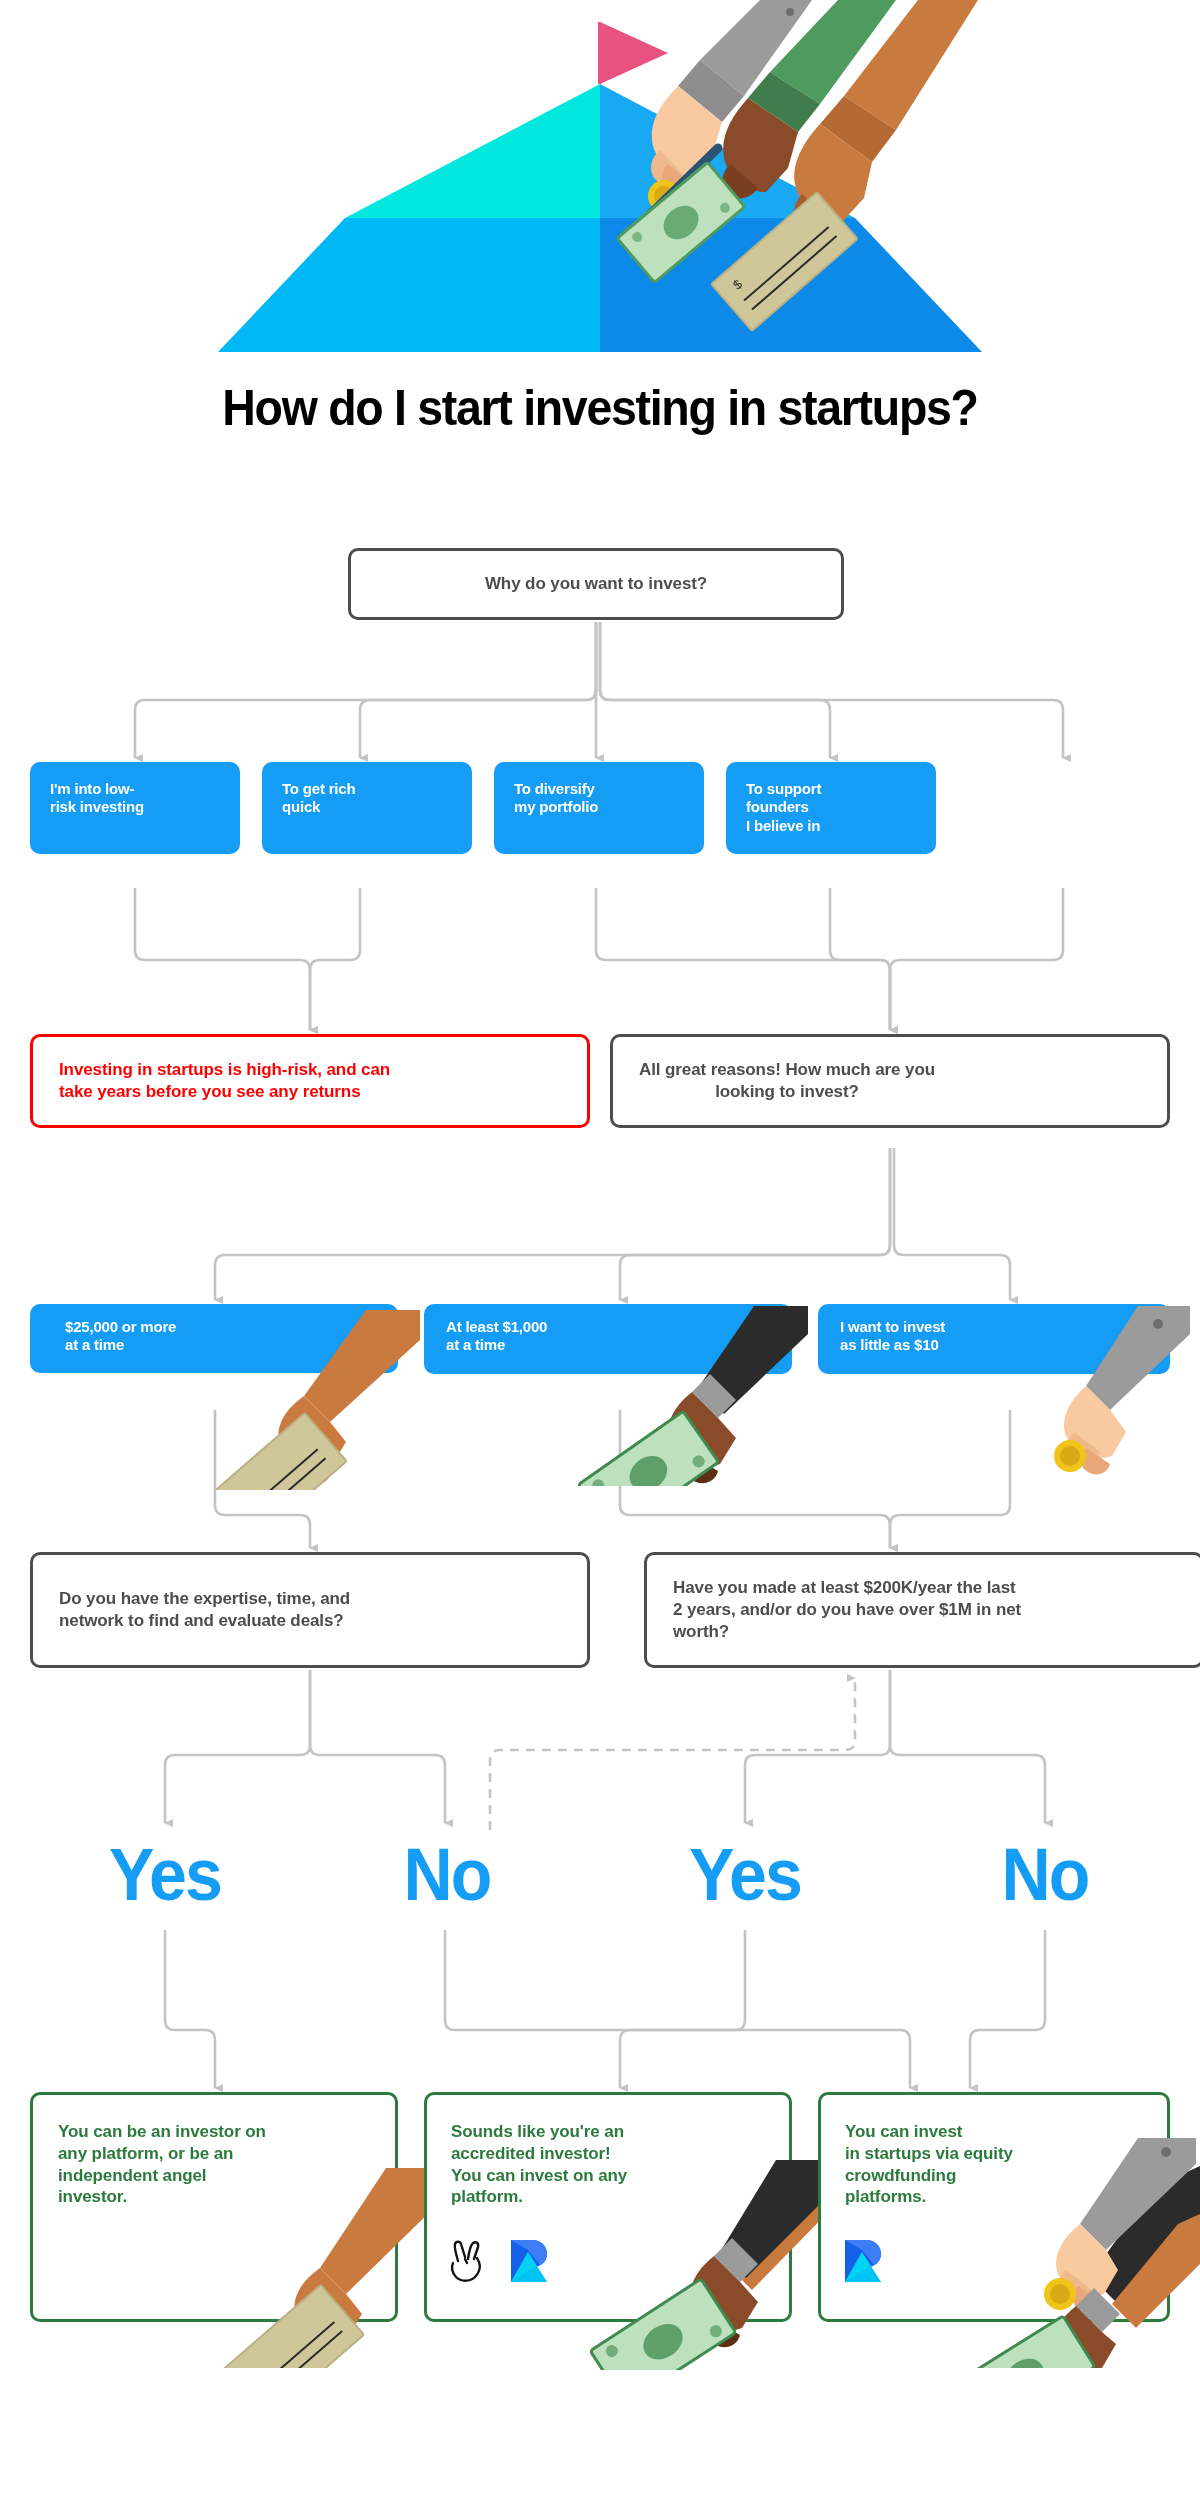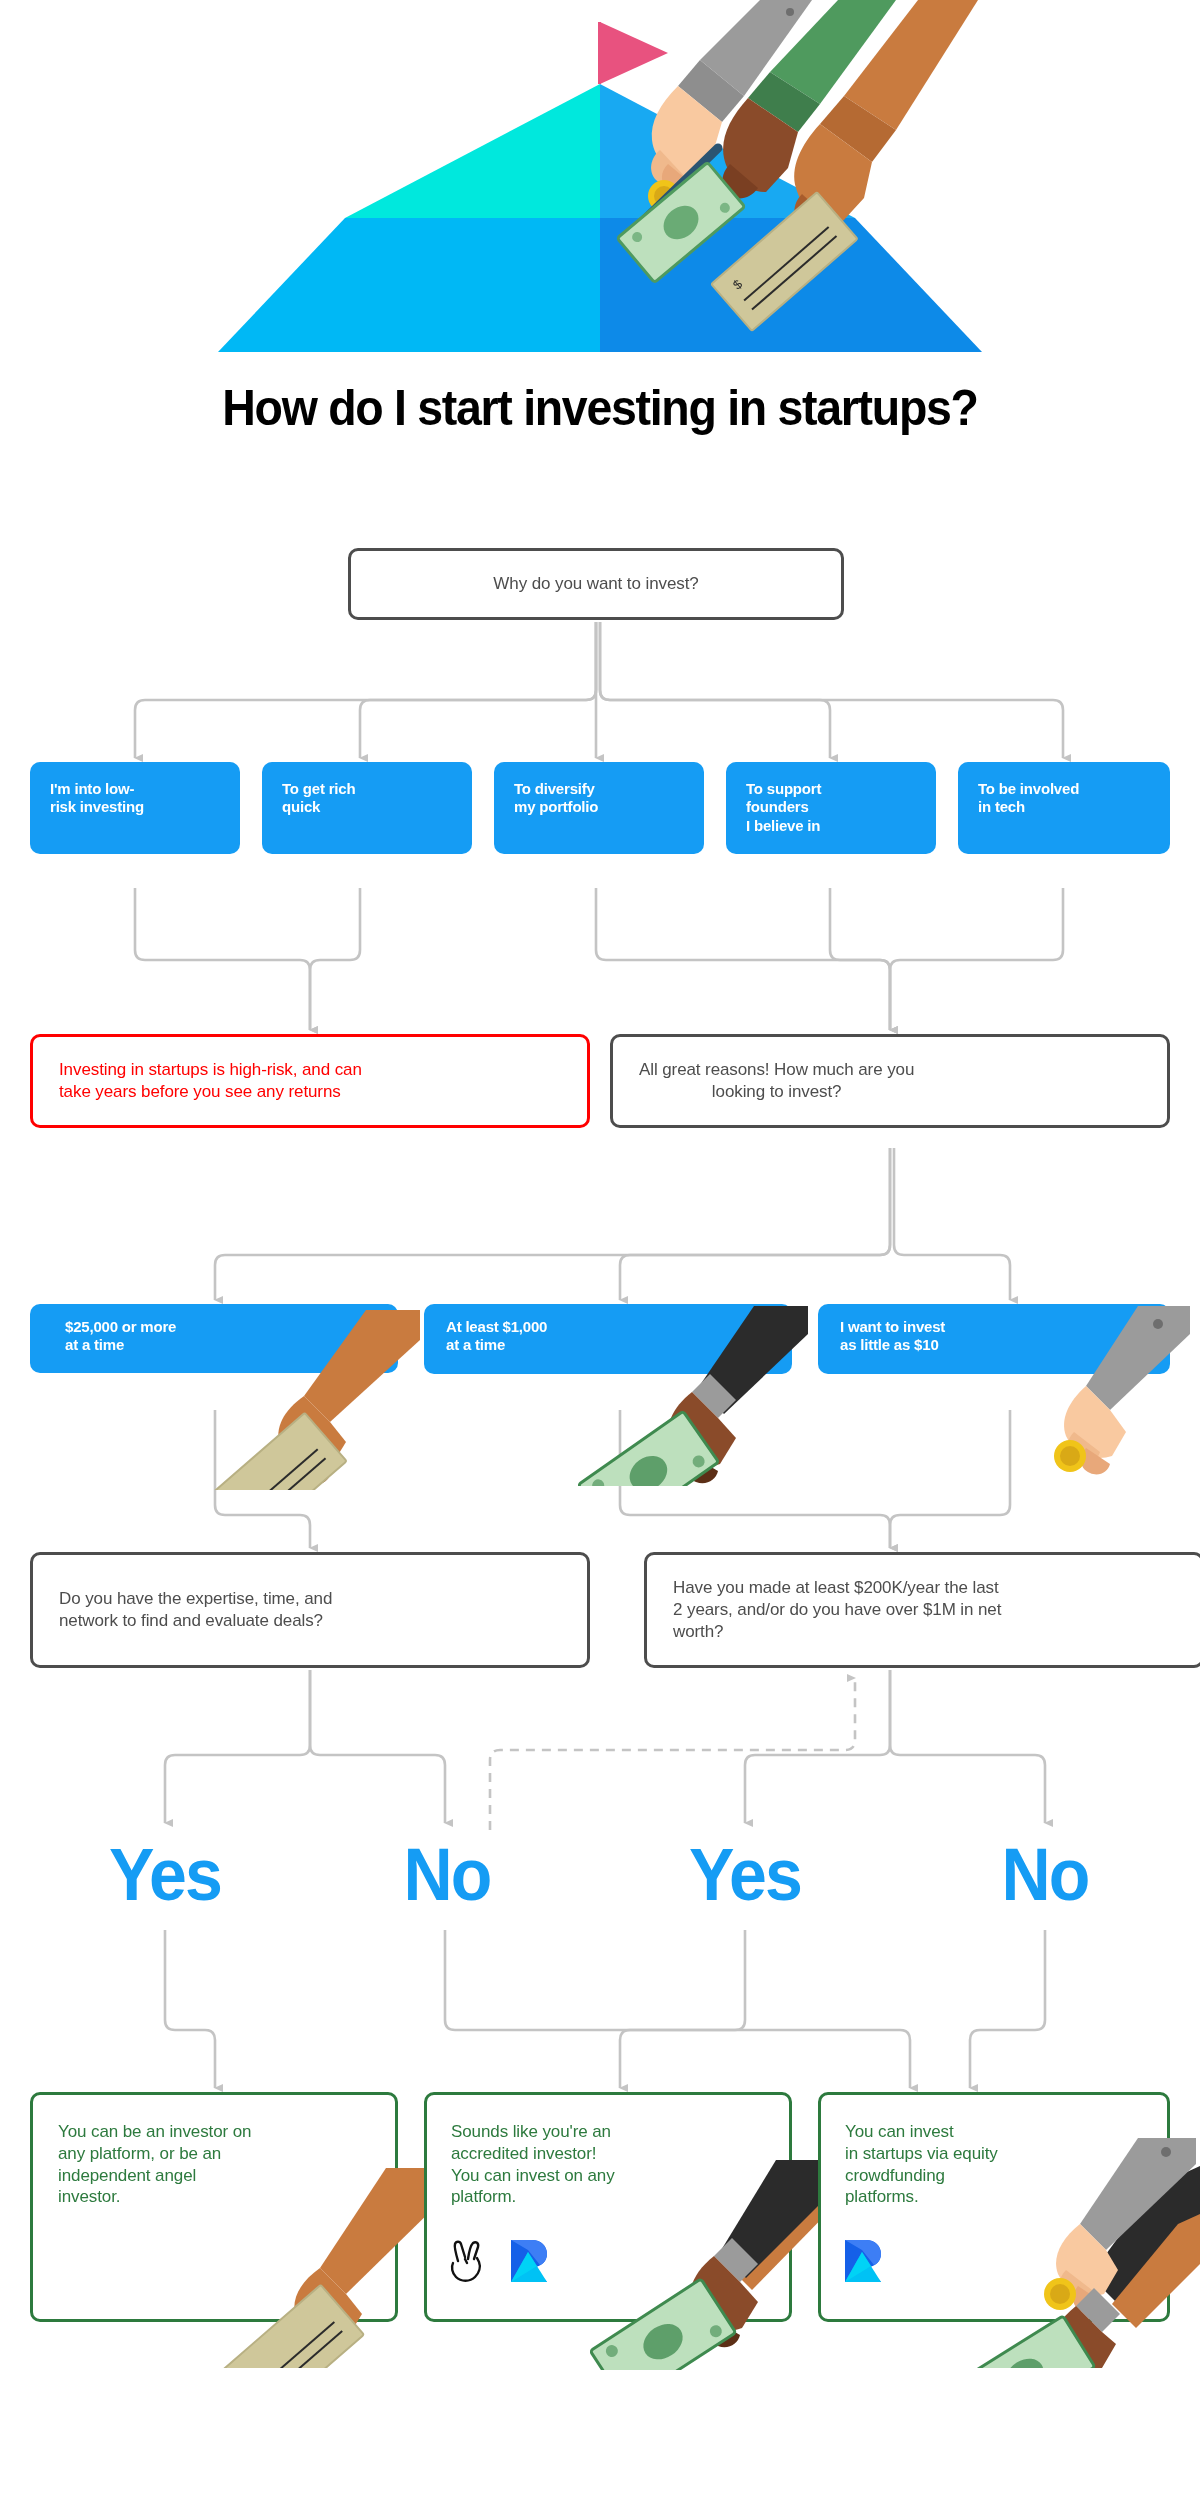--- a/index.html
+++ b/index.html
@@ -43,21 +43,21 @@
   .node {
     position: absolute;
     border-radius: 10px;
     display: flex;
     align-items: center;
     overflow: hidden;
   }
   .node .txt {
     position: relative;
     z-index: 3;
-    font-weight: 400;
+    font-weight: 700;
     font-size: 17px;
     line-height: 1.3;
     letter-spacing: -0.1px;
     white-space: pre-line;
   }
 
   
   .q-box {
     background: #ffffff;
     border: 3px solid #4d4d4d;
@@ -283,25 +283,20 @@
 my portfolio</div>
   </div>
 
   <div class="node b-box" style="left:726px; top:762px; width:210px; height:92px; padding:18px 20px;">
     <span class="tail tail-br"></span>
     <div class="txt">To support
 founders
 I believe in</div>
   </div>
 
-  <div class="node b-box" style="left:958px; top:762px; width:212px; height:92px; padding:18px 20px;">
-    <span class="tail tail-tr"></span>
-    <div class="txt">To be involved
-in tech</div>
-  </div>
 
   <div class="node r-box" style="left:30px; top:1034px; width:560px; height:94px; padding:0 26px;">
     <div class="txt">Investing in startups is high-risk, and can
 take years before you see any returns</div>
   </div>
 
   <div class="node q-box" style="left:610px; top:1034px; width:560px; height:94px; padding:0 26px;text-align:center;">
     <div class="txt">All great reasons! How much are you
 looking to invest?</div>
   </div>

